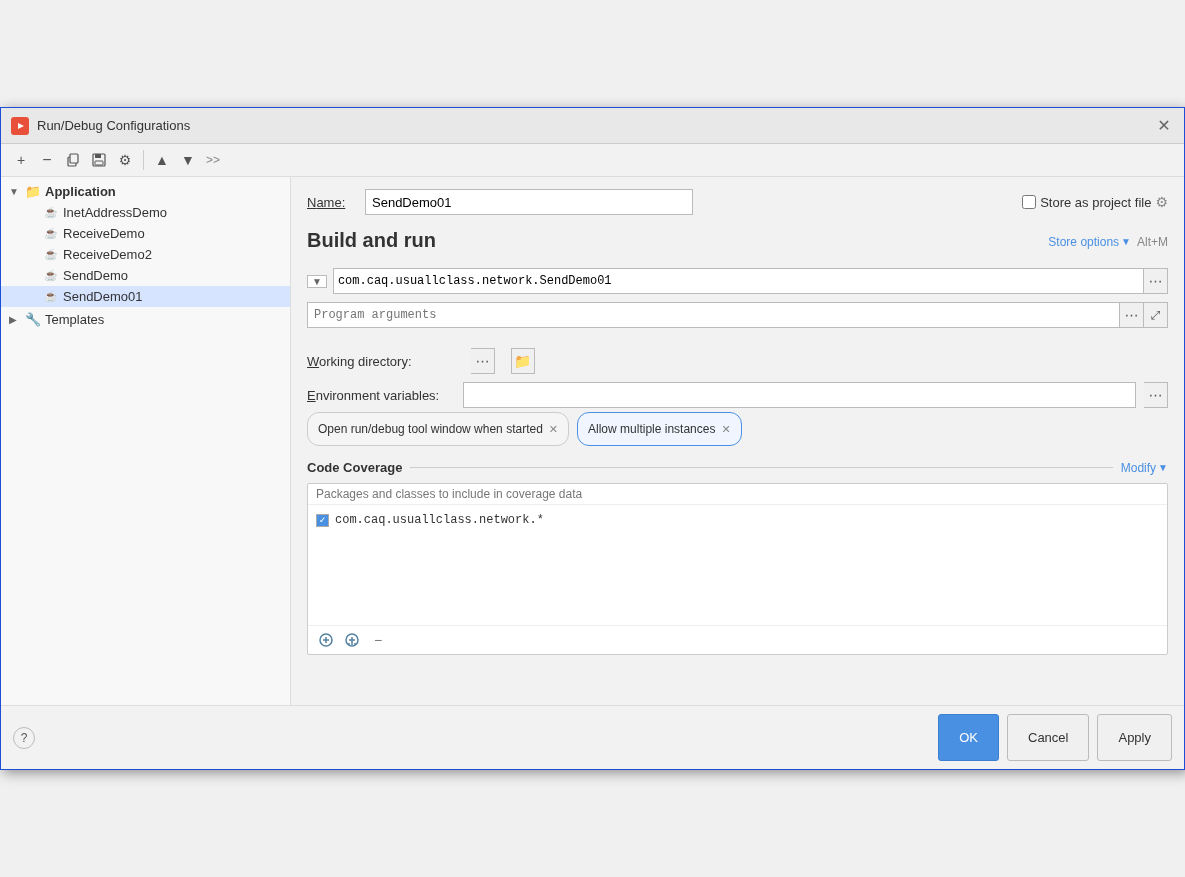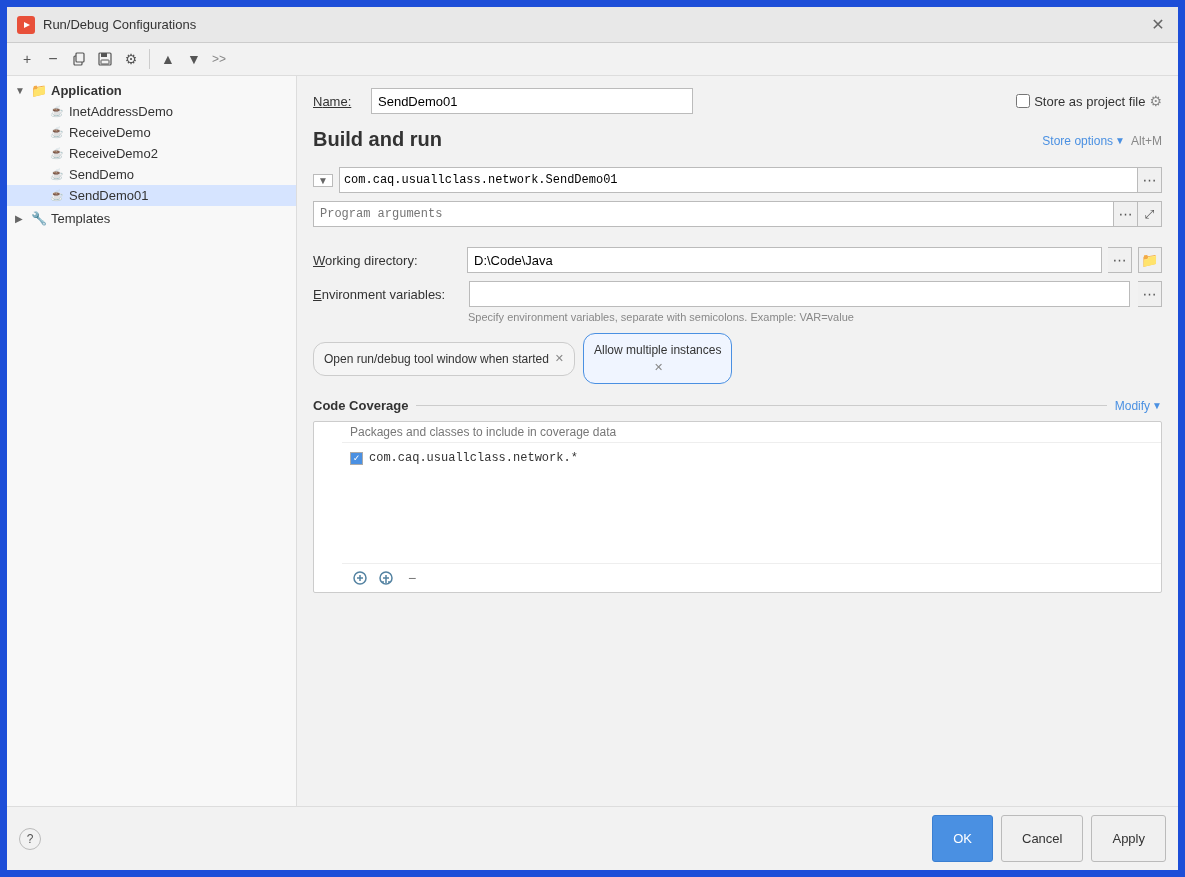--- a/index.html
+++ b/index.html
@@ -7,23 +7,23 @@
       font-family: 'Segoe UI', Arial, sans-serif;
       font-size: 13px;
       background: #f0f0f0;
       display: flex;
       align-items: center;
       justify-content: center;
       min-height: 100vh;
     }
     .dialog {
       width: 1185px;
-      height: 877px;
+      height: 663px;
       background: #22c55e;
-      border: 7px solid #1d4ed8;
+      border: 1px solid #1d4ed8;
       box-shadow: 3px 3px 12px rgba(0,0,0,0.4);
       display: flex;
       flex-direction: column;
     }
     .title-bar {
       background: #e8e8e8;
       border-bottom: 1px solid #ccc;
       display: flex;
       align-items: center;
       padding: 6px 10px;
@@ -207,21 +207,21 @@
       cursor: pointer;
       display: flex;
       align-items: center;
       justify-content: center;
       font-size: 12px;
       color: #555;
     }
     .working-dir-row {
       display: flex;
       align-items: center;
-      gap: 6px;
+      gap: 16px;
       margin-bottom: 8px;
     }
     .env-vars-row {
       display: flex;
       align-items: center;
       gap: 8px;
       margin-bottom: 4px;
     }
     .env-hint {
       font-size: 11px;
@@ -243,21 +243,20 @@
       border: 1px solid #ccc;
       border-radius: 12px;
       padding: 9px 10px;
       font-size: 12px;
       color: #333;
       background: #f5f5f5;
     }
     .tag.active {
       border-color: #4a90e2;
       background: #f0f5ff;
-      flex-direction: column;
     }
     .tag-close {
       font-size: 11px;
       color: #888;
       cursor: pointer;
       margin-left: 2px;
     }
     .section-divider {
       display: flex;
       align-items: center;
@@ -500,33 +499,31 @@
           <div class="expand-btn">⤢</div>
         </div>
       </div>
 
       <div style="height:10px;"></div>
 
       <div class="working-dir-row">
         <span class="field-label" style="min-width:148px; text-decoration:none;">
           <span style="text-decoration:underline;">W</span>orking directory:
         </span>
-        <input type="text" value="D:\Code\Java" style="flex: 1 1 0%; height: 26px; border: 1px solid rgb(187, 187, 187); background: white; padding: 2px 6px; font-size: 13px; outline: none;">
         <div class="input-action-btn">⋯</div>
         <div class="input-action-btn" style="border-left:1px solid #bbb;">📁</div>
       </div>
 
       <div class="env-vars-row">
         <span class="field-label" style="min-width:148px;">
           <span style="text-decoration:underline;">E</span>nvironment variables:
         </span>
         <input type="text" style="flex: 1 1 0%; height: 26px; border: 1px solid rgb(187, 187, 187); background: white; padding: 2px 6px; font-size: 13px; outline: none;">
         <div class="input-action-btn">⋯</div>
       </div>
-      <div class="env-hint">Specify environment variables, separate with semicolons. Example: VAR=value</div>
 
       <div class="tags-row">
         <div class="tag">
           <span>Open run/debug tool window when started</span>
           <span class="tag-close">✕</span>
         </div>
         <div class="tag active">
           <span>Allow multiple instances</span>
           <span class="tag-close">✕</span>
         </div>
@@ -534,21 +531,21 @@
 
       <div class="section-divider">
         <span class="section-divider-label">Code Coverage</span>
         <div class="section-divider-line"></div>
         <div class="section-divider-right">
           <span>Modify</span>
           <span style="font-size:10px;">▼</span>
         </div>
       </div>
 
-      <div style="border:1px solid #ccc; background:white; border-radius:2px; margin-bottom:8px;padding-left:28px;">
+      <div style="border:1px solid #ccc; background:white; border-radius:2px; margin-bottom:8px;">
         <div style="font-size:12px; color:#777; padding:3px 8px; border-bottom:1px solid #eee;">Packages and classes to include in coverage data</div>
         <div style="padding:6px 8px; min-height:120px;">
           <div class="coverage-item">
             <div class="checkbox">✓</div>
             <span>com.caq.usuallclass.network.*</span>
           </div>
         </div>
         <div class="coverage-toolbar">
           <div class="cov-btn" title="Add">
             <svg width="16" height="16" viewBox="0 0 16 16">

